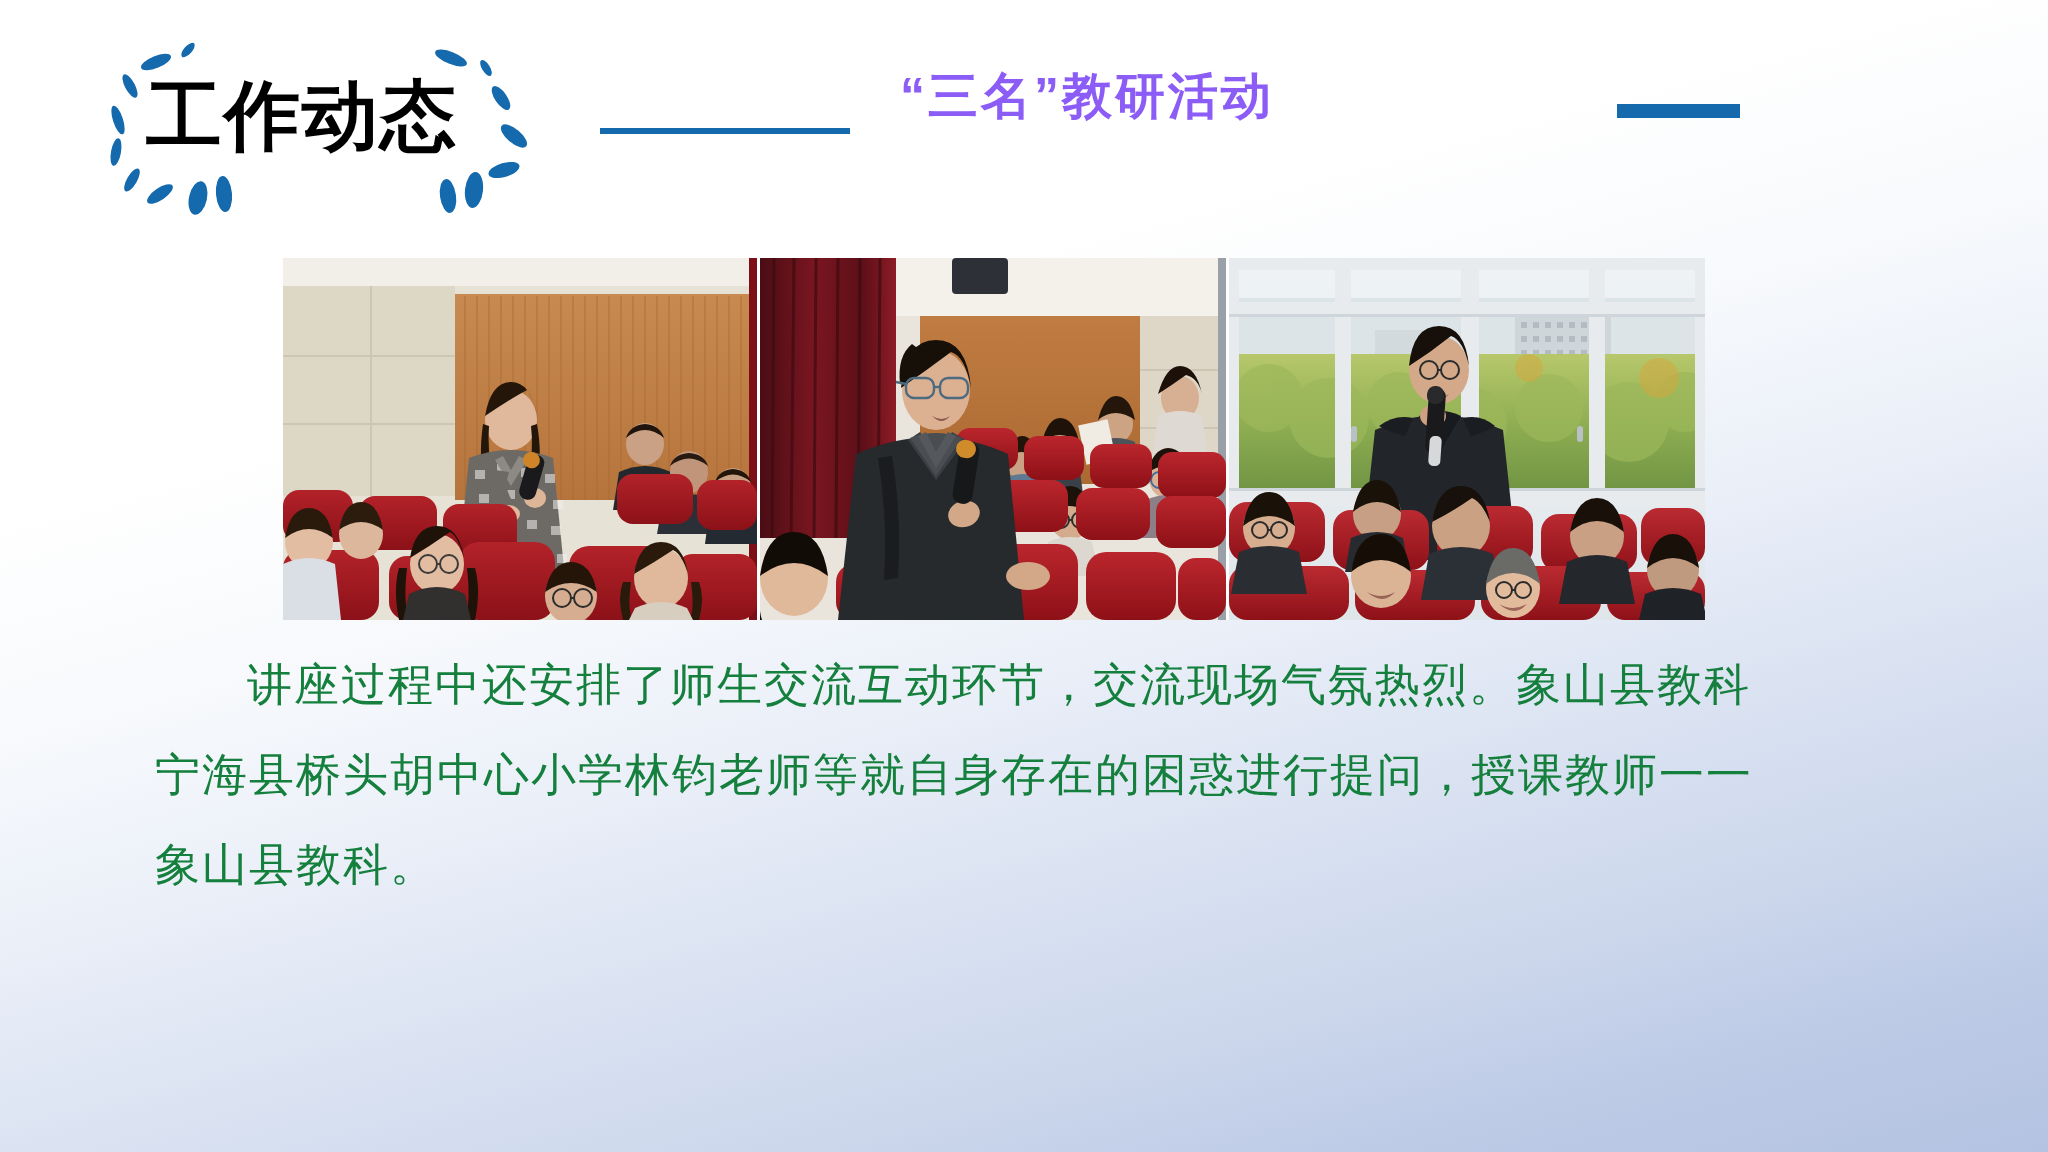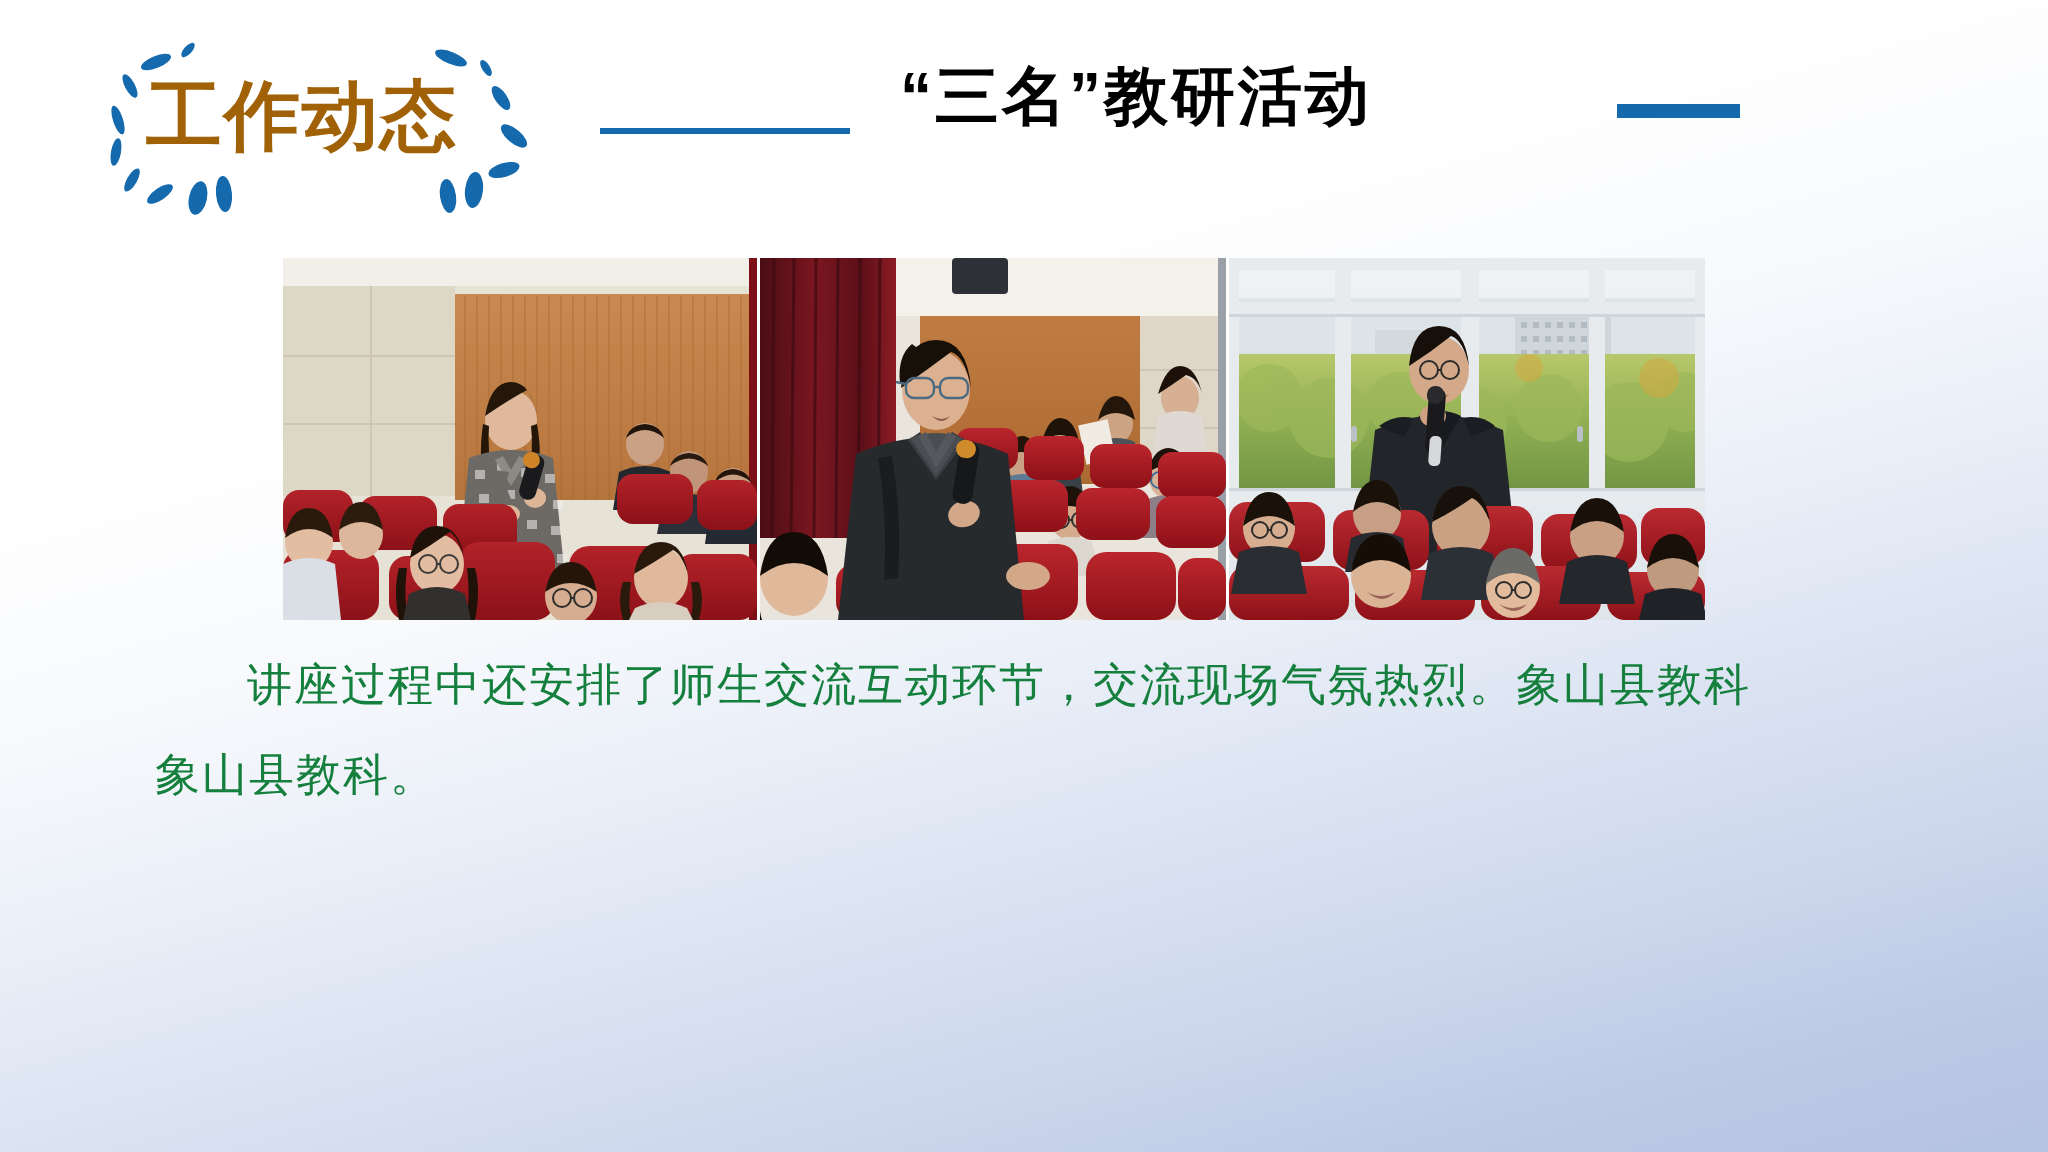--- a/index.html
+++ b/index.html
@@ -43,21 +43,21 @@
 
   .title-main {
     position: absolute;
     left: 50px;
     top: 48px;
     font-family: "Liberation Sans", "DejaVu Sans", sans-serif;
     font-weight: bold;
     font-size: 76px;
     line-height: 80px;
     letter-spacing: 2px;
-    color: #a16207;
+    color: #000000;
     white-space: nowrap;
     z-index: 3;
   }
 
   
   .leaf-ring {
     position: absolute;
     left: 0; top: 0;
     width: 580px; height: 175px;
     z-index: 2;
@@ -75,24 +75,24 @@
     background: #1569ad;
     z-index: 2;
   }
 
   .subtitle {
     position: absolute;
     left: 900px;
     top: 52px;
     font-family: "Liberation Sans", "DejaVu Sans", sans-serif;
     font-weight: bold;
-    font-size: 64px;
+    font-size: 50px;
     line-height: 88px;
     letter-spacing: 3px;
-    color: #000000;
+    color: #8b5cf6;
     white-space: nowrap;
     z-index: 3;
   }
 
   .subtitle-dash {
     position: absolute;
     left: 1617px;
     top: 104px;
     width: 123px;
     height: 14px;
@@ -612,14 +612,15 @@
         <ellipse cx="444" cy="312" rx="26" ry="28" fill="#c09a7e"></ellipse>
         <path d="M418 310 q6 -34 26 -34 q20 0 26 34 q-26 -20 -52 0z" fill="#191109"></path>
         <path d="M416 336 q28 -12 56 0 l6 26 h-68z" fill="#1f2328"></path>
       </g>
     </svg>
   </div>
 </div>
 
 <div class="body-text">
   <span class="line indent">讲座过程中还安排了师生交流互动环节，交流现场气氛热烈。象山县教科</span>
+  <span class="line">宁海县桥头胡中心小学林钧老师等就自身存在的困惑进行提问，授课教师一一</span>
   <span class="line">象山县教科。</span>
 </div>
 
 </body></html>

